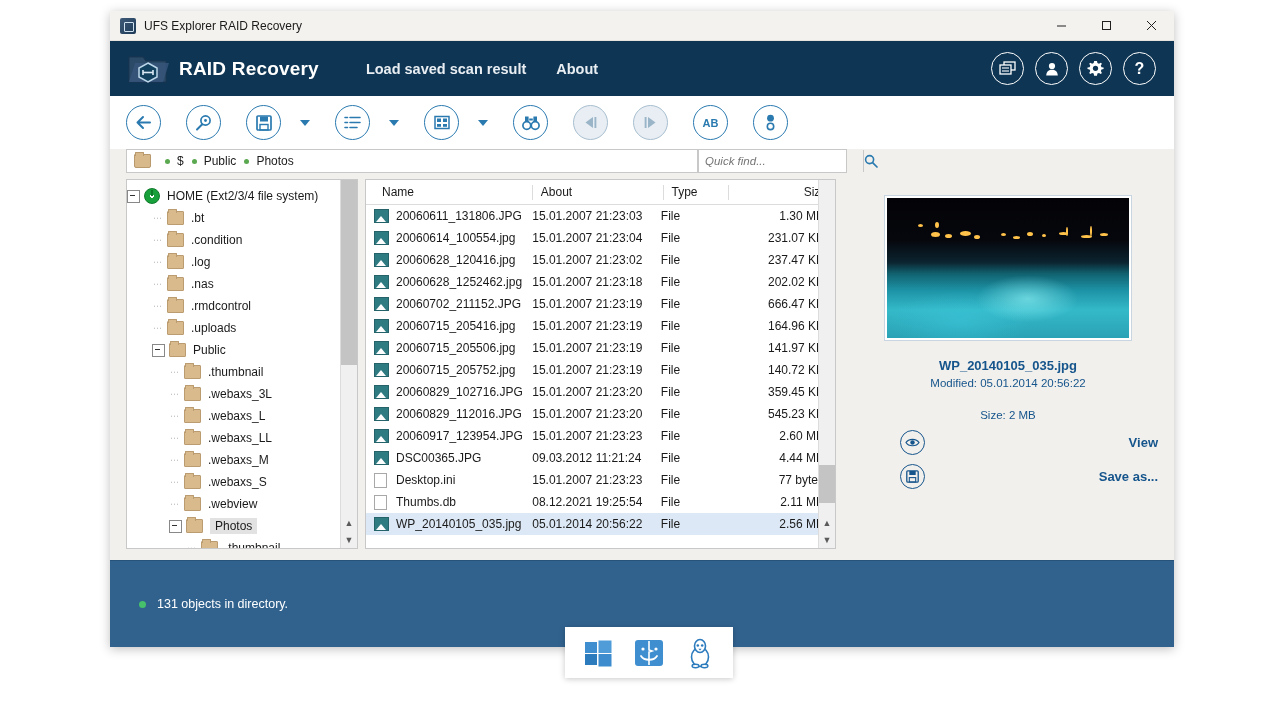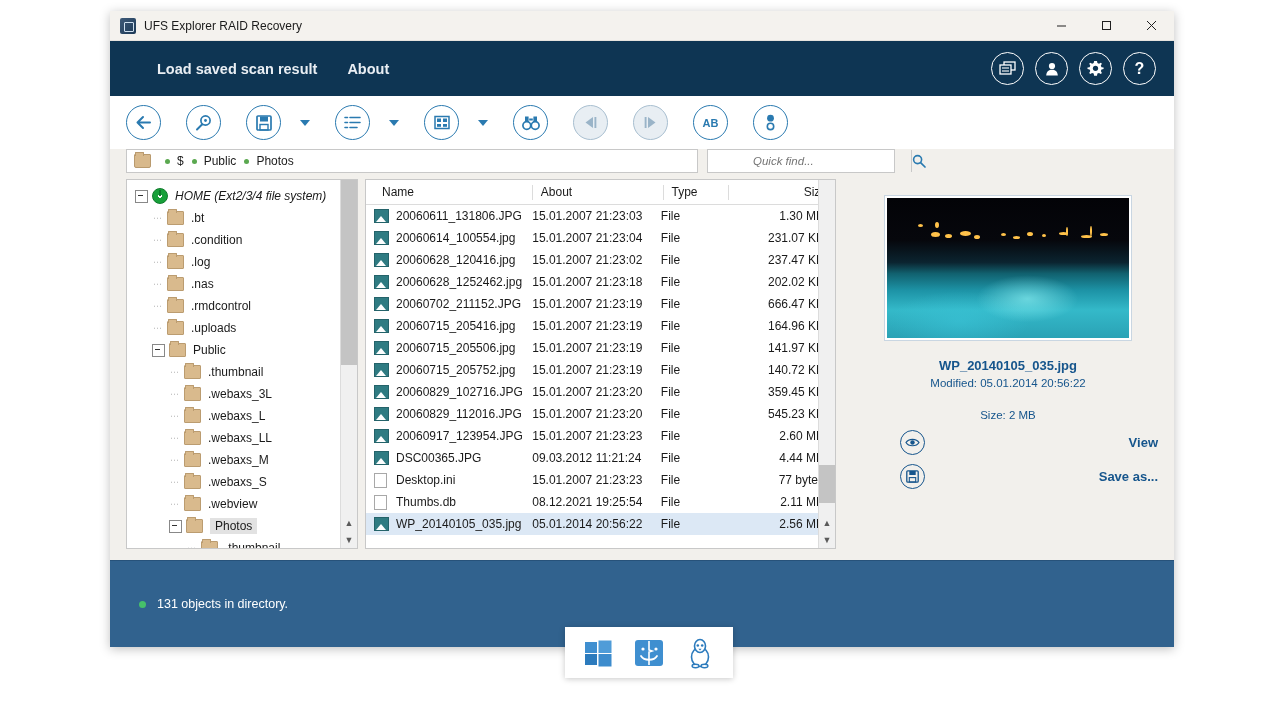--- a/index.html
+++ b/index.html
@@ -93,22 +93,22 @@
   .folder-ico:before {
     content:""; position:absolute; top:-3px; left:0; width:7px; height:3px;
     background:#d8b98c; border:1px solid #b99a6e; border-bottom:none; border-radius:1px 1px 0 0;
   }
   .crumb { display: flex; align-items: center; }
   .crumb .dot {
     width: 5px; height: 5px; border-radius: 50%; background: #5aa84f; margin: 0 7px 0 0;
   }
   .crumb-label { margin-right: 8px; }
   .findbox {
-    margin-left: 9px; width: 147px; height: 22px; border: 1px solid #c8c8c8; background: #fff;
-    display: flex; align-items: center; padding-left: 39px;
+    width: 147px; height: 22px; border: 1px solid #c8c8c8; background: #fff;
+    display: flex; align-items: center;
   }
   .findbox input {
     border: none; outline: none; flex: 1; font-size: 11.5px; font-style: italic;
     color: #9a9a9a; padding-left: 6px; font-family: "Liberation Sans", sans-serif;
     background: transparent;
   }
   .findbtn {
     width: 24px; height: 22px; border-left: 1px solid #c8c8c8;
     display: flex; align-items: center; justify-content: center; color: #2a7ab0;
   }
@@ -270,20 +270,33 @@
         <div class="win-btn">
           <svg width="11" height="11" viewBox="0 0 11 11">
               <line x1="1" y1="1" x2="10" y2="10" stroke="#202020" stroke-width="1"></line>
               <line x1="10" y1="1" x2="1" y2="10" stroke="#202020" stroke-width="1"></line>
             </svg>
         </div>
       </div>
     </div>
 
     <div class="appheader">
+      <div class="logo-wrap">
+        <div class="logo-mark">
+          <svg width="46" height="40" viewBox="0 0 46 40">
+            <path d="M4 8 L18 8 L21 12 L41 12 L41 33 L4 33 Z" fill="#2b4a68" stroke="#1a3450" stroke-width="1"></path>
+            <path d="M4 33 L10 14 L44 14 L38 33 Z" fill="#36557a" opacity="0.85"></path>
+            <polygon points="23,14 32,19 32,28 23,33 14,28 14,19" fill="#12415f" stroke="#bcd7ea" stroke-width="1.5"></polygon>
+            <line x1="18" y1="21" x2="18" y2="26" stroke="#dceaf5" stroke-width="1.6"></line>
+            <line x1="28" y1="21" x2="28" y2="26" stroke="#dceaf5" stroke-width="1.6"></line>
+            <line x1="18" y1="23.5" x2="28" y2="23.5" stroke="#dceaf5" stroke-width="1.6"></line>
+          </svg>
+        </div>
+        <div class="logo-title">RAID Recovery</div>
+      </div>
       <div class="header-nav">
         <a href="#">Load saved scan result</a>
         <a href="#">About</a>
       </div>
       <div class="header-icons">
         <div class="hicon">
           <svg width="17" height="15" viewBox="0 0 17 15">
             <rect x="5" y="1" width="11" height="8" fill="none" stroke="#fff" stroke-width="1.3"></rect>
             <rect x="1" y="4" width="11" height="9" fill="#0e3553" stroke="#fff" stroke-width="1.3"></rect>
             <line x1="3" y1="7" x2="10" y2="7" stroke="#fff" stroke-width="1.1"></line>
@@ -402,21 +415,21 @@
               <line x1="8.6" y1="8.6" x2="13" y2="13" stroke="#2a7ab0" stroke-width="1.7" stroke-linecap="round"></line>
             </svg>
         </div>
       </div>
     </div>
 
     <div class="content">
 
       <div class="tree-pane">
         <div class="tree-inner" id="tree-inner">
-            <div class="tnode" style="padding-left: 8px; font-style: italic;">
+            <div class="tnode" style="">
               <span class="expander"></span>
               <span class="disk-ico"></span>
               <span class="tlabel">HOME (Ext2/3/4 file system)</span>
             </div>
             <div class="tnode" style="padding-left: 25px;">
               <span class="stub">⋯</span>
               <span class="tfolder"></span>
               <span class="tlabel">.bt</span>
             </div>
             <div class="tnode" style="padding-left: 25px;">

